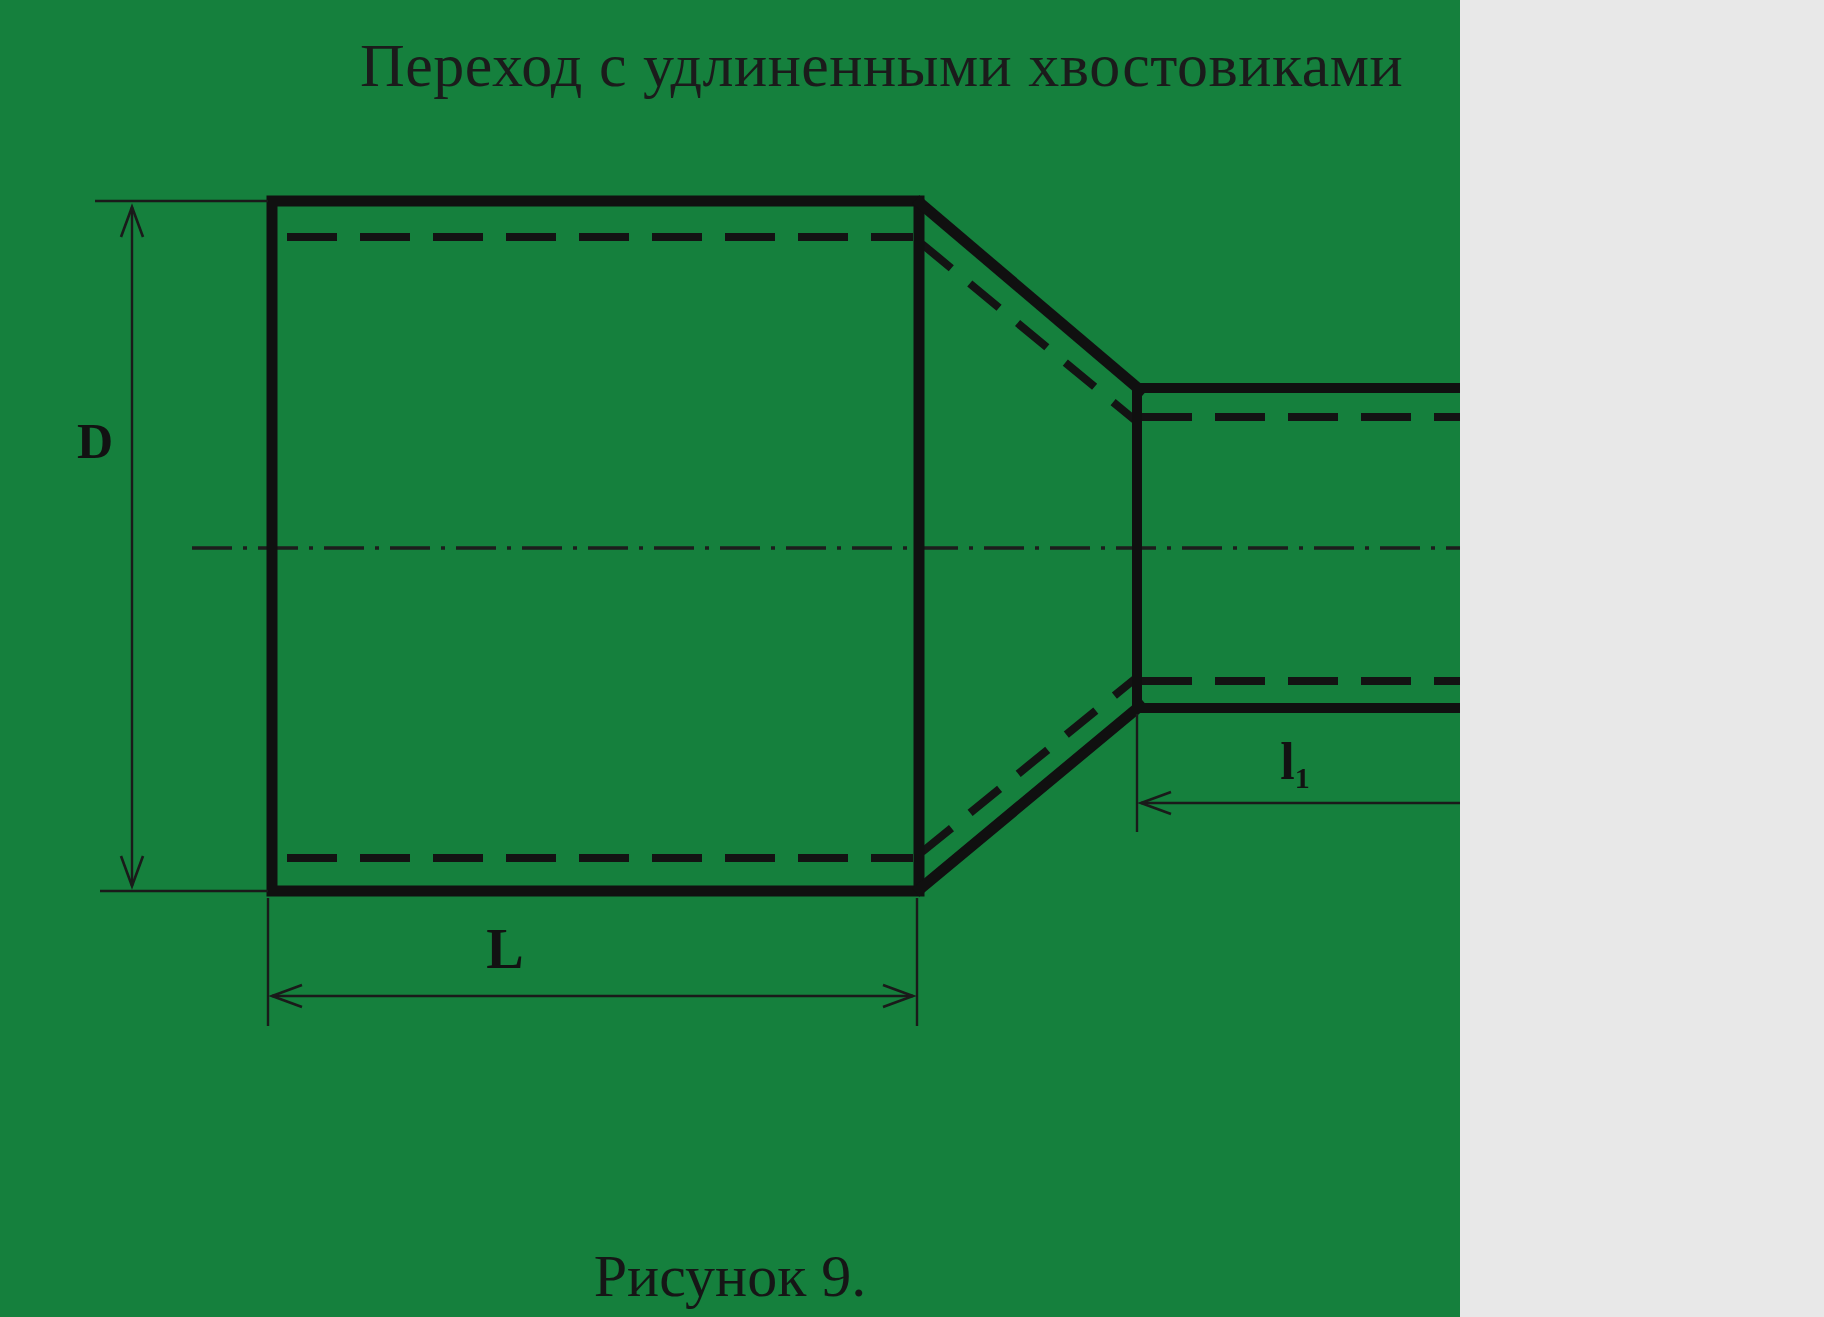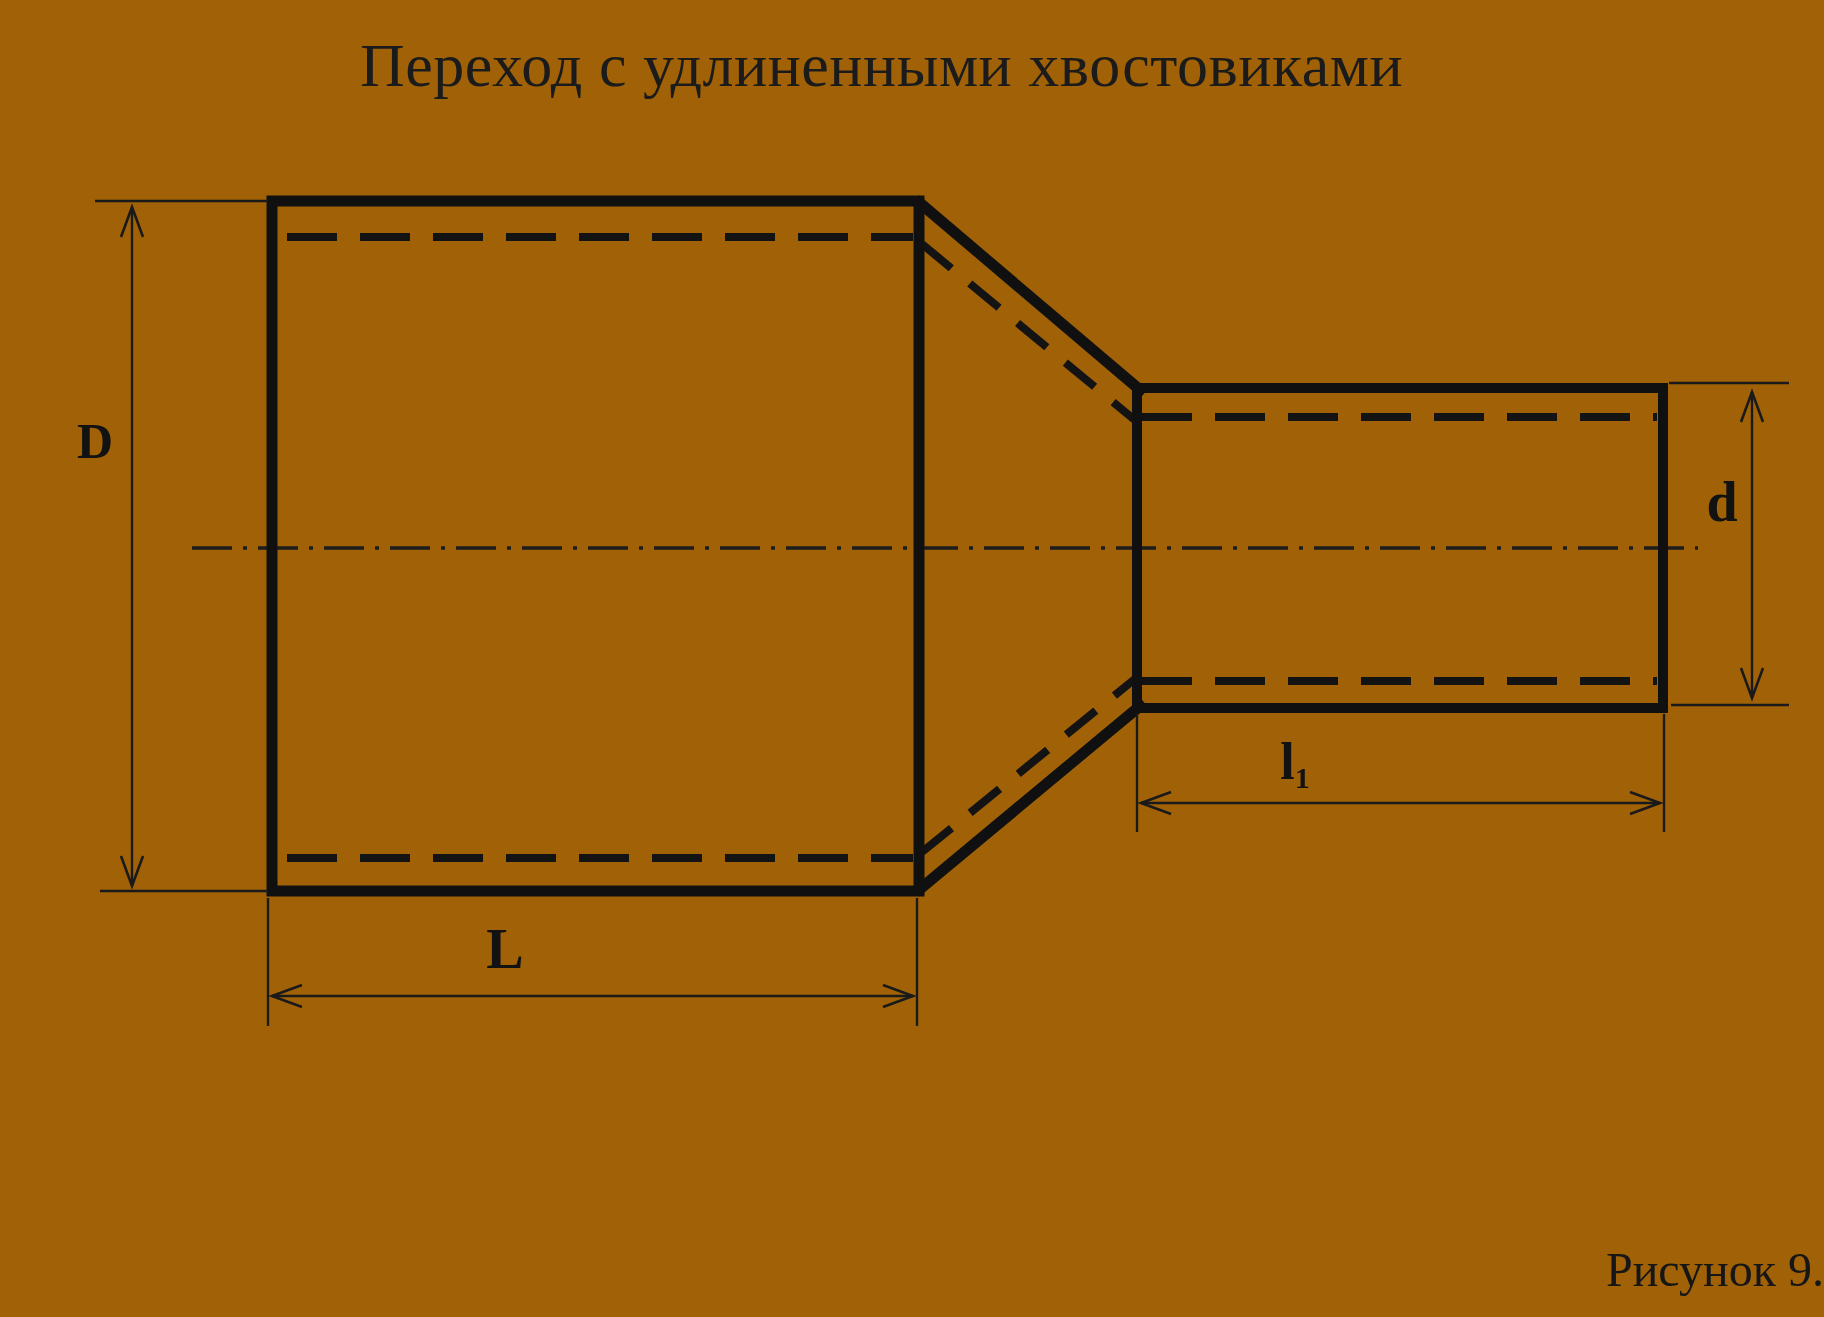--- a/index.html
+++ b/index.html
@@ -1,33 +1,33 @@
 <!DOCTYPE html>
 <html><head>
 <meta charset="utf-8">
 <style>
   html,body { margin:0; padding:0; background:#e8e8e8; }
   .canvas {
     position:relative;
-    width:1824px; height:1317px;
-    background:#a16207;
+    width:1460px; height:1317px;
+    background:#15803d;
     overflow:hidden;
     font-family:"Liberation Serif", serif;
   }
   .title {
     position:absolute; top:34px; left:360px; width:1032px;
     text-align:center;
     font-size:62px; line-height:1.0;
     color:#1b1b1b; letter-spacing:0.5px;
     white-space:nowrap;
   }
   .caption {
     position:absolute; top:1246px; left:0; width:100%;
-    text-align:right;
-    font-size:48px; line-height:1.0;
+    text-align:center;
+    font-size:60px; line-height:1.0;
     color:#161616;
   }
   svg.drawing { position:absolute; top:0; left:0; }
   .outline       { stroke:#101010; stroke-width:11; fill:none; stroke-linecap:square; }
   .outline-small { stroke:#101010; stroke-width:10; fill:none; stroke-linecap:square; }
   .bore          { stroke:#131313; stroke-width:8;  fill:none; stroke-dasharray:50 23; stroke-linecap:butt; }
   .bore-cone     { stroke:#131313; stroke-width:8;  fill:none; stroke-dasharray:38 24; stroke-linecap:butt; }
   .centerline    { stroke:#1d1d1d; stroke-width:3.6; fill:none; stroke-dasharray:40 11 4 11; }
   .dim           { stroke:#1a1a1a; stroke-width:2.4; fill:none; }
   .dimtext  { fill:#121212; font-family:"Liberation Serif", serif; font-weight:bold; text-anchor:middle; }

